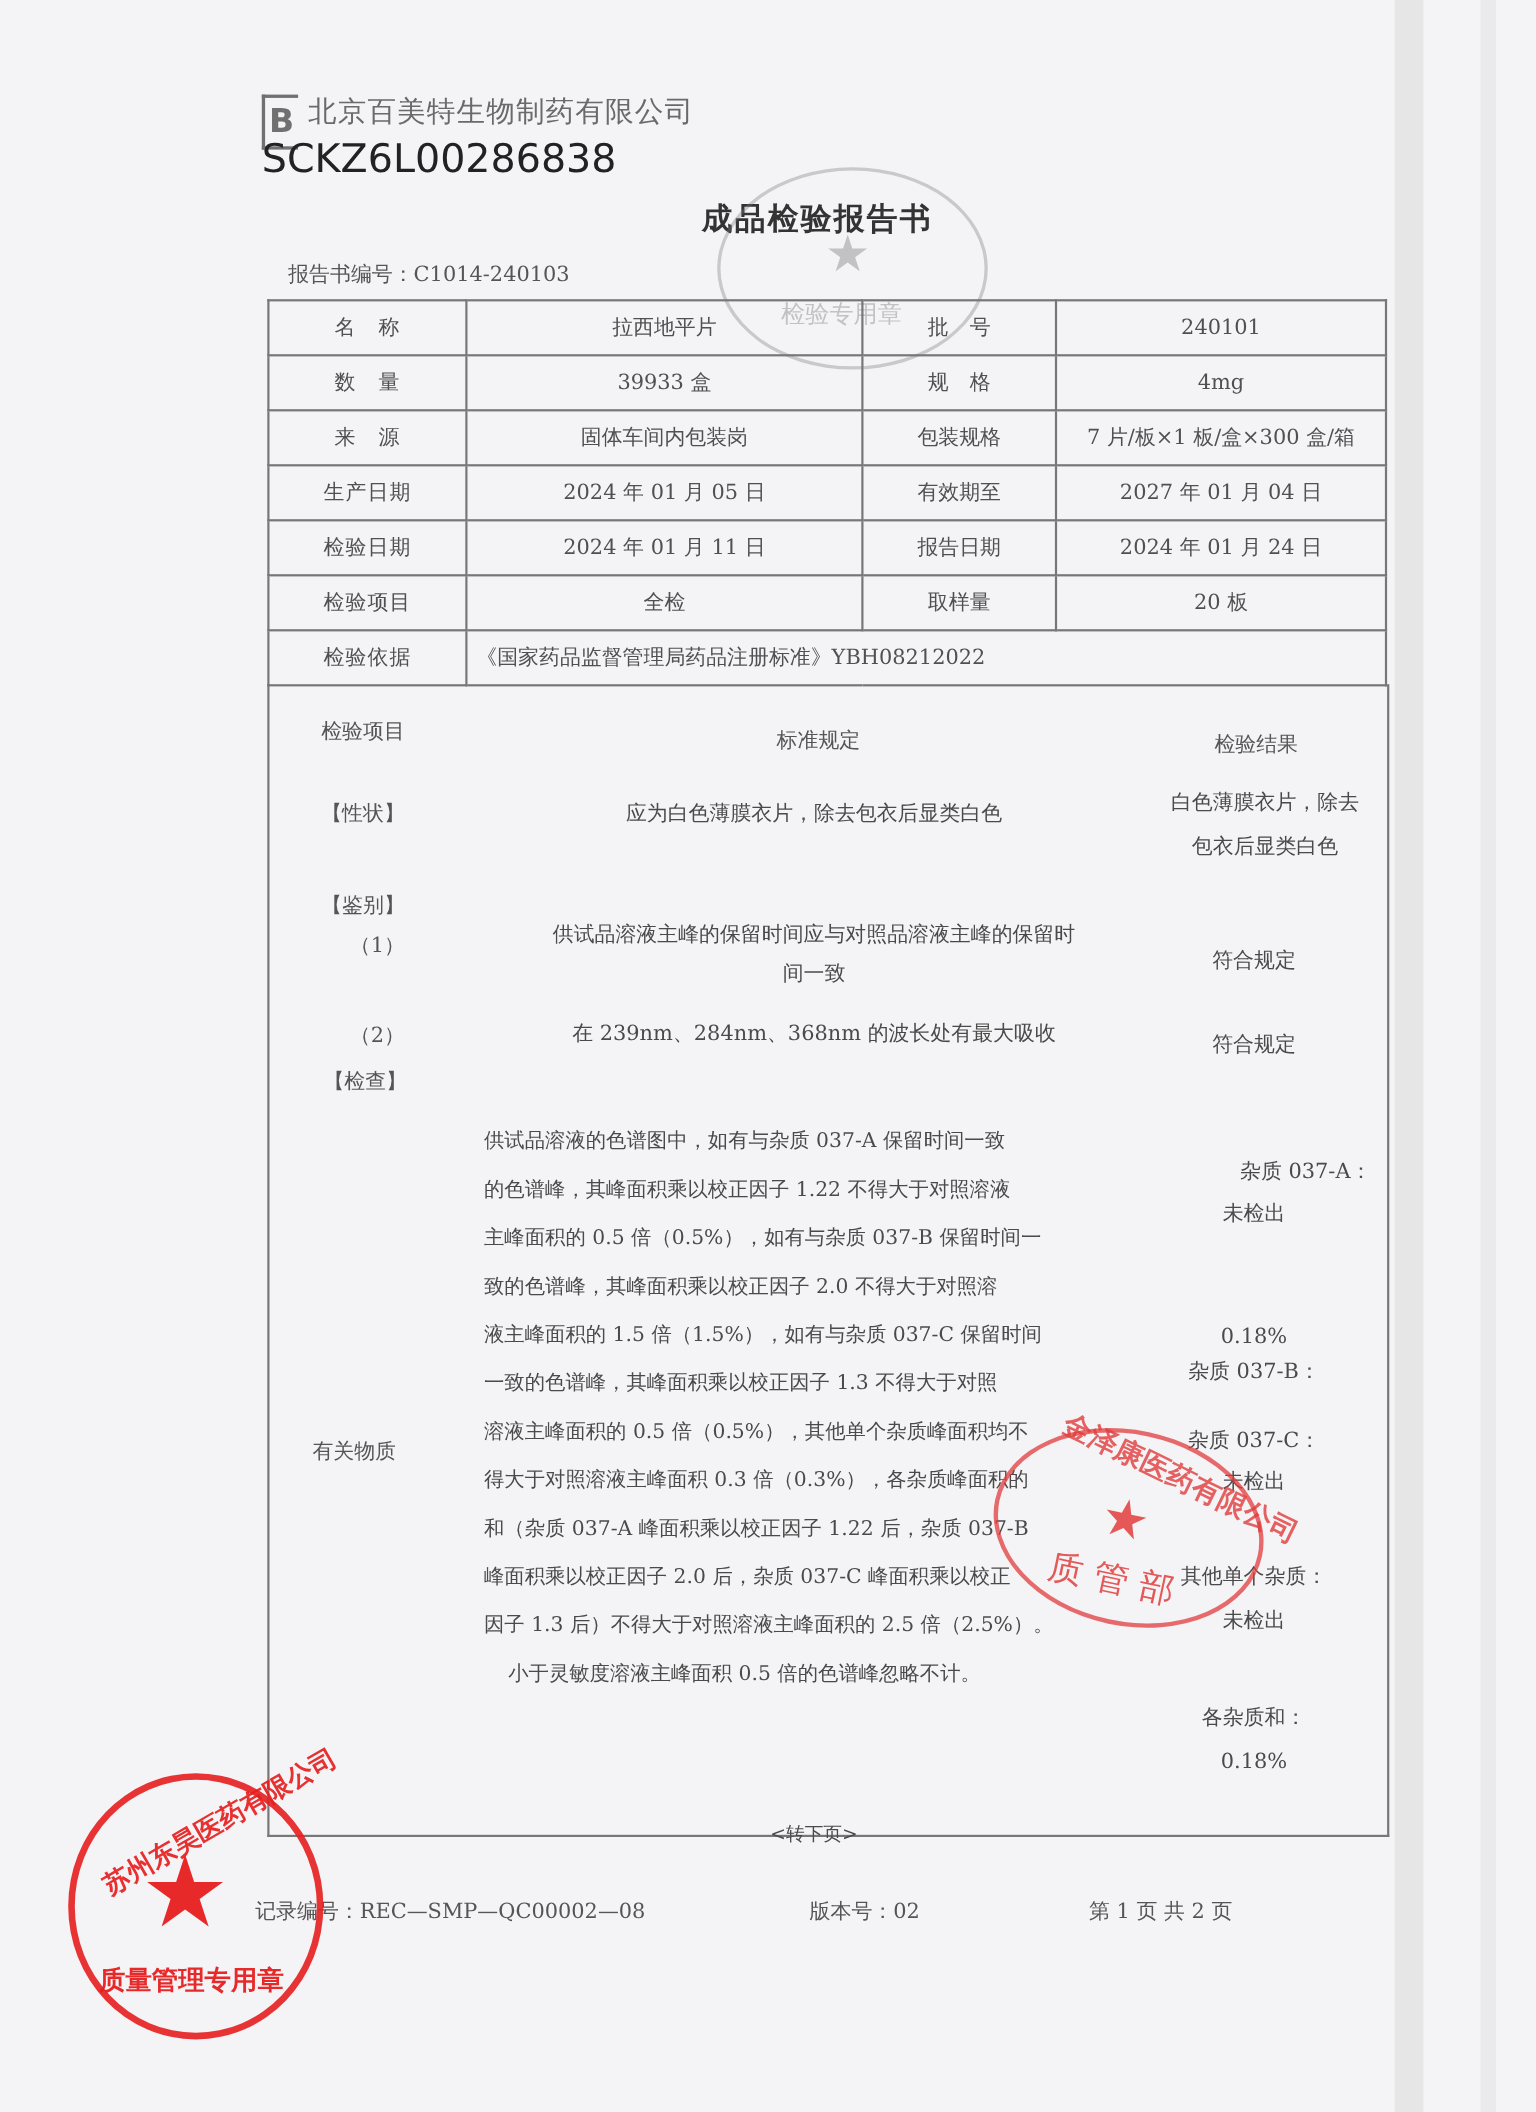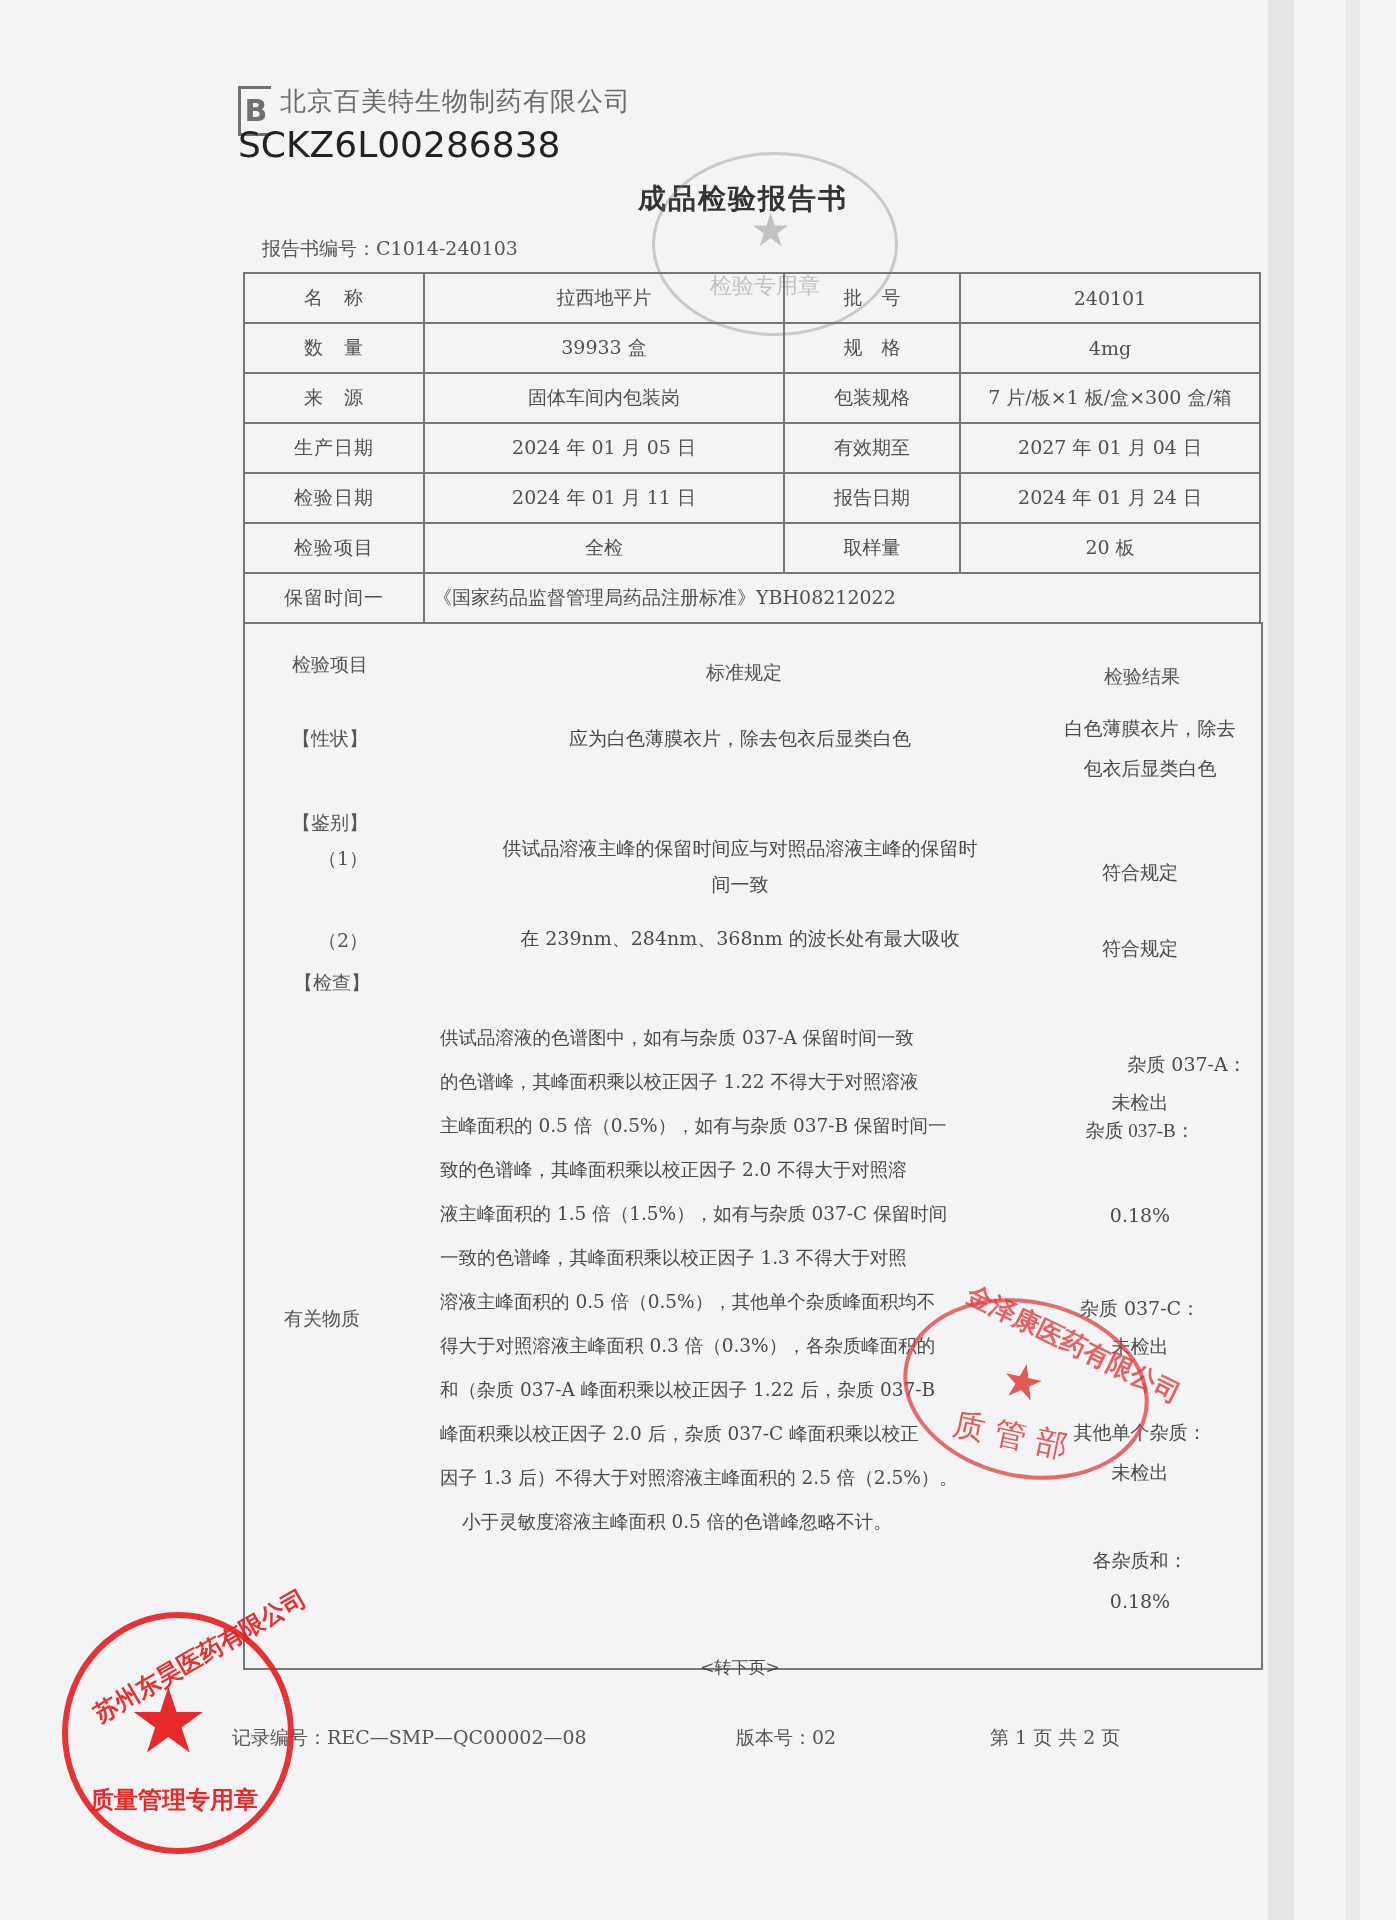--- a/index.html
+++ b/index.html
@@ -90,21 +90,21 @@
       <td class="label2">报告日期</td>
       <td>2024 年 01 月 24 日</td>
     </tr>
     <tr>
       <td class="label">检验项目</td>
       <td class="val">全检</td>
       <td class="label2">取样量</td>
       <td>20 板</td>
     </tr>
     <tr>
-      <td class="label">保留时间一</td>
+      <td class="label">检验依据</td>
       <td colspan="3" style="text-align:left;padding-left:8px;">《国家药品监督管理局药品注册标准》YBH08212022</td>
     </tr>
   </tbody>
     </table>
 
   <div class="tests-box"></div>
 
   <div class="hdr" style="left:292px;top:652px;">检验项目</div>
   <div class="hdr" style="left:706px;top:660px;">标准规定</div>
   <div class="hdr" style="left:1104px;top:664px;">检验结果</div>
@@ -138,21 +138,21 @@
     <span>溶液主峰面积的 0.5 倍（0.5%），其他单个杂质峰面积均不</span>
     <span>得大于对照溶液主峰面积 0.3 倍（0.3%），各杂质峰面积的</span>
     <span>和（杂质 037-A 峰面积乘以校正因子 1.22 后，杂质 037-B</span>
     <span>峰面积乘以校正因子 2.0 后，杂质 037-C 峰面积乘以校正</span>
     <span>因子 1.3 后）不得大于对照溶液主峰面积的 2.5 倍（2.5%）。</span>
     <span style="padding-left:22px;">小于灵敏度溶液主峰面积 0.5 倍的色谱峰忽略不计。</span>
   </div>
 
   <div class="res" style="left:1087px;top:1052px;">杂质 037-A：</div>
   <div class="res" style="left:1040px;top:1090px;">未检出</div>
-  <div class="res" style="left:1040px;top:1118px;font-family:Liberation Serif, serif;">杂质 037-B：</div>
+  <div class="res" style="left:1040px;top:1234px;">杂质 037-B：</div>
   <div class="res" style="left:1040px;top:1204px;">0.18%</div>
   <div class="res" style="left:1040px;top:1296px;">杂质 037-C：</div>
   <div class="res" style="left:1040px;top:1334px;">未检出</div>
   <div class="res" style="left:1040px;top:1420px;">其他单个杂质：</div>
   <div class="res" style="left:1040px;top:1460px;">未检出</div>
   <div class="res" style="left:1040px;top:1548px;">各杂质和：</div>
   <div class="res" style="left:1040px;top:1590px;">0.18%</div>
 
   <div class="std" style="left:440px;top:1656px;width:600px;font-size:17px;">&lt;转下页&gt;</div>
 

